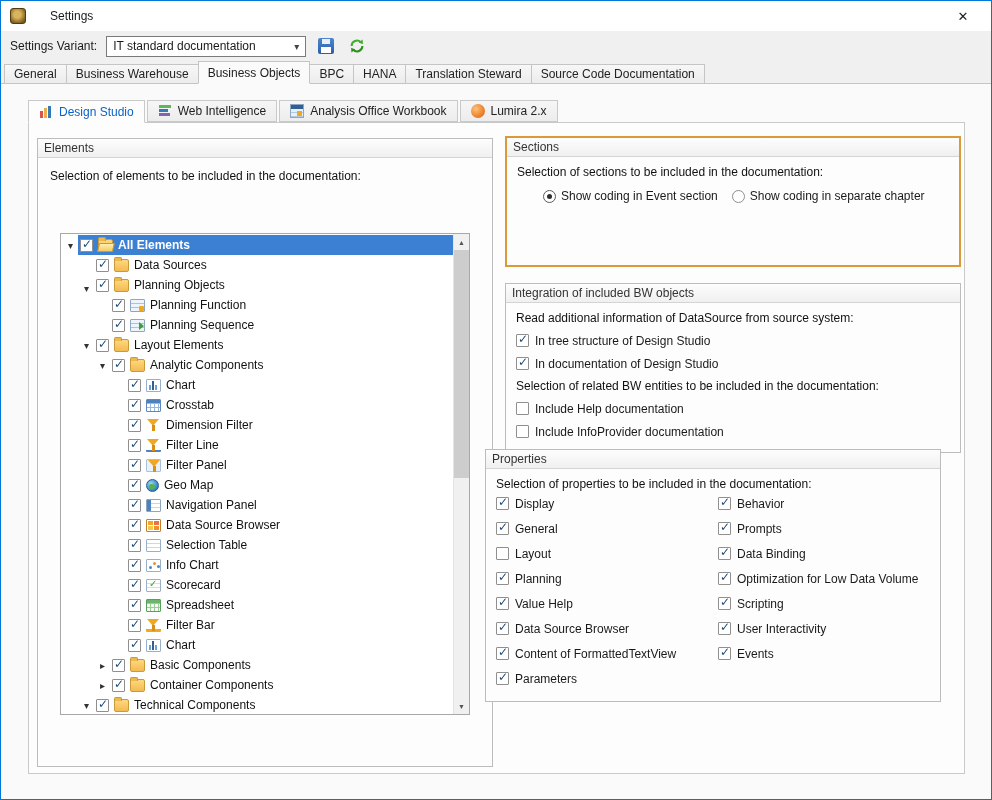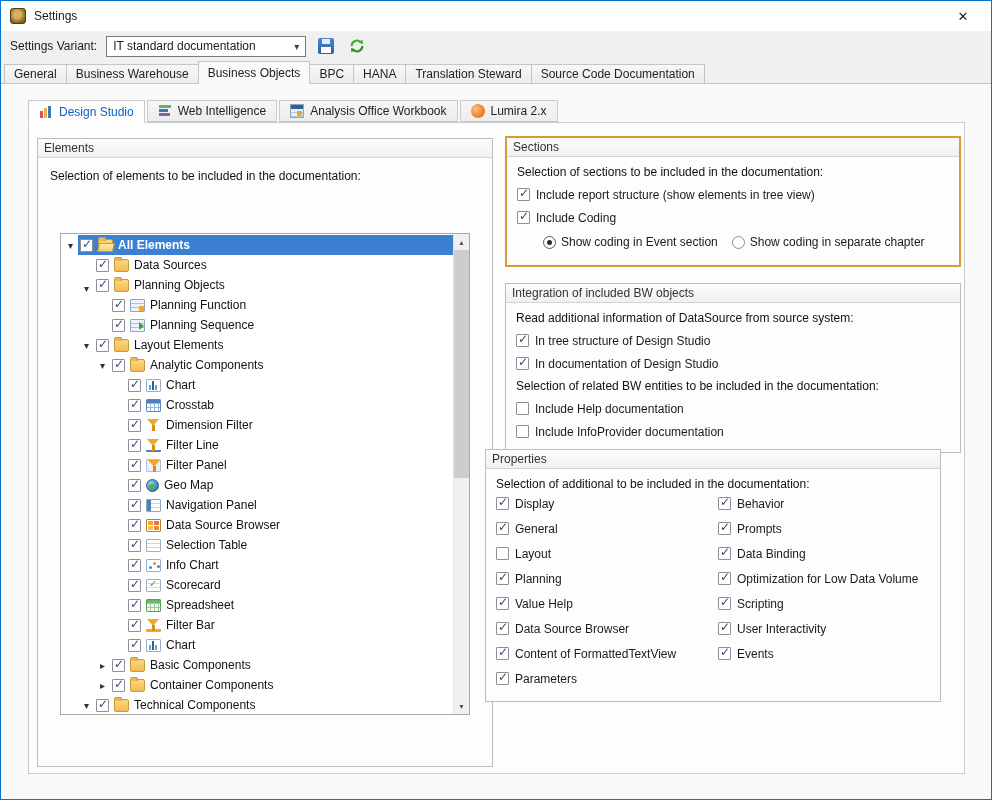--- a/index.html
+++ b/index.html
@@ -2,21 +2,21 @@
 <html style="--accent: #d89a3a; --selection: #3b80d2; --win-border: #0077d4; --active-tab-text: #0a64c8;"><head>
 <meta charset="utf-8">
 <style>
   *{box-sizing:border-box;margin:0;padding:0}
   html,body{width:992px;height:800px;overflow:hidden}
   body{font-family:"Liberation Sans","DejaVu Sans",sans-serif;font-size:12px;color:#1a1a1a;background:#fff}
 
   .window{position:relative;width:992px;height:800px;border:1px solid var(--win-border,#0077d4);background:#f0f0f0;overflow:hidden}
 
   
-  .titlebar{height:30px;background:#ffffff;display:flex;align-items:center;padding:0 9px;gap:8px}
+  .titlebar{height:30px;background:#ffffff;display:flex;align-items:center;padding:0 9px;gap:24px}
   .app-icon{width:16px;height:16px;border-radius:3px;background:radial-gradient(circle at 45% 40%,#d9b45c 0 30%,#8a6a28 70%,#5d4716);border:1px solid #4e3c12;flex:0 0 auto}
   .close{margin-left:auto;width:38px;height:30px;display:flex;align-items:center;justify-content:center}
   .close-glyph::before{content:"✕";font-size:13px;color:#222}
 
   
   .toolbar{height:30px;display:flex;align-items:center;padding:0 9px;gap:9px;background:#f0f0f0}
   .combo{width:200px;height:21px;background:#fff;border:1px solid #7a7a7a;display:flex;align-items:center;position:relative;padding:0 20px 0 6px}
   .combo-value{white-space:nowrap;overflow:hidden;text-overflow:ellipsis}
   .combo-arrow{position:absolute;right:0;top:0;width:17px;height:100%;display:flex;align-items:center;justify-content:center}
   .combo-arrow::before{content:"▾";font-size:10px;color:#444}
@@ -385,30 +385,20 @@
             <div class="sthumb"></div>
             <div class="sbtn down"></div>
           </div>
         </div>
       </div>
 
       <div class="panel sections">
         <div class="panel-header">Sections</div>
         <div class="panel-body">
           <div class="caption">Selection of sections to be included in the documentation:</div>
-          <div>
-              <div class="cbrow">
-                <span class="cb checked"></span>
-                <span class="cblabel">Include report structure (show elements in tree view)</span>
-              </div>
-              <div class="cbrow">
-                <span class="cb checked"></span>
-                <span class="cblabel">Include Coding</span>
-              </div>
-            </div>
           <div class="radio-row">
               <div class="radiorow">
                 <span class="radio selected"></span>
                 <span>Show coding in Event section</span>
               </div>
               <div class="radiorow">
                 <span class="radio"></span>
                 <span>Show coding in separate chapter</span>
               </div>
             </div>
@@ -439,21 +429,21 @@
                 <span class="cb"></span>
                 <span class="cblabel">Include InfoProvider documentation</span>
               </div>
             </div>
         </div>
       </div>
 
       <div class="panel properties">
         <div class="panel-header">Properties</div>
         <div class="panel-body">
-          <div class="caption">Selection of additional to be included in the documentation:</div>
+          <div class="caption">Selection of properties to be included in the documentation:</div>
           <div class="prop-grid">
               <div class="cbrow">
                 <span class="cb checked"></span>
                 <span class="cblabel">Display</span>
               </div>
               <div class="cbrow">
                 <span class="cb checked"></span>
                 <span class="cblabel">General</span>
               </div>
               <div class="cbrow">

